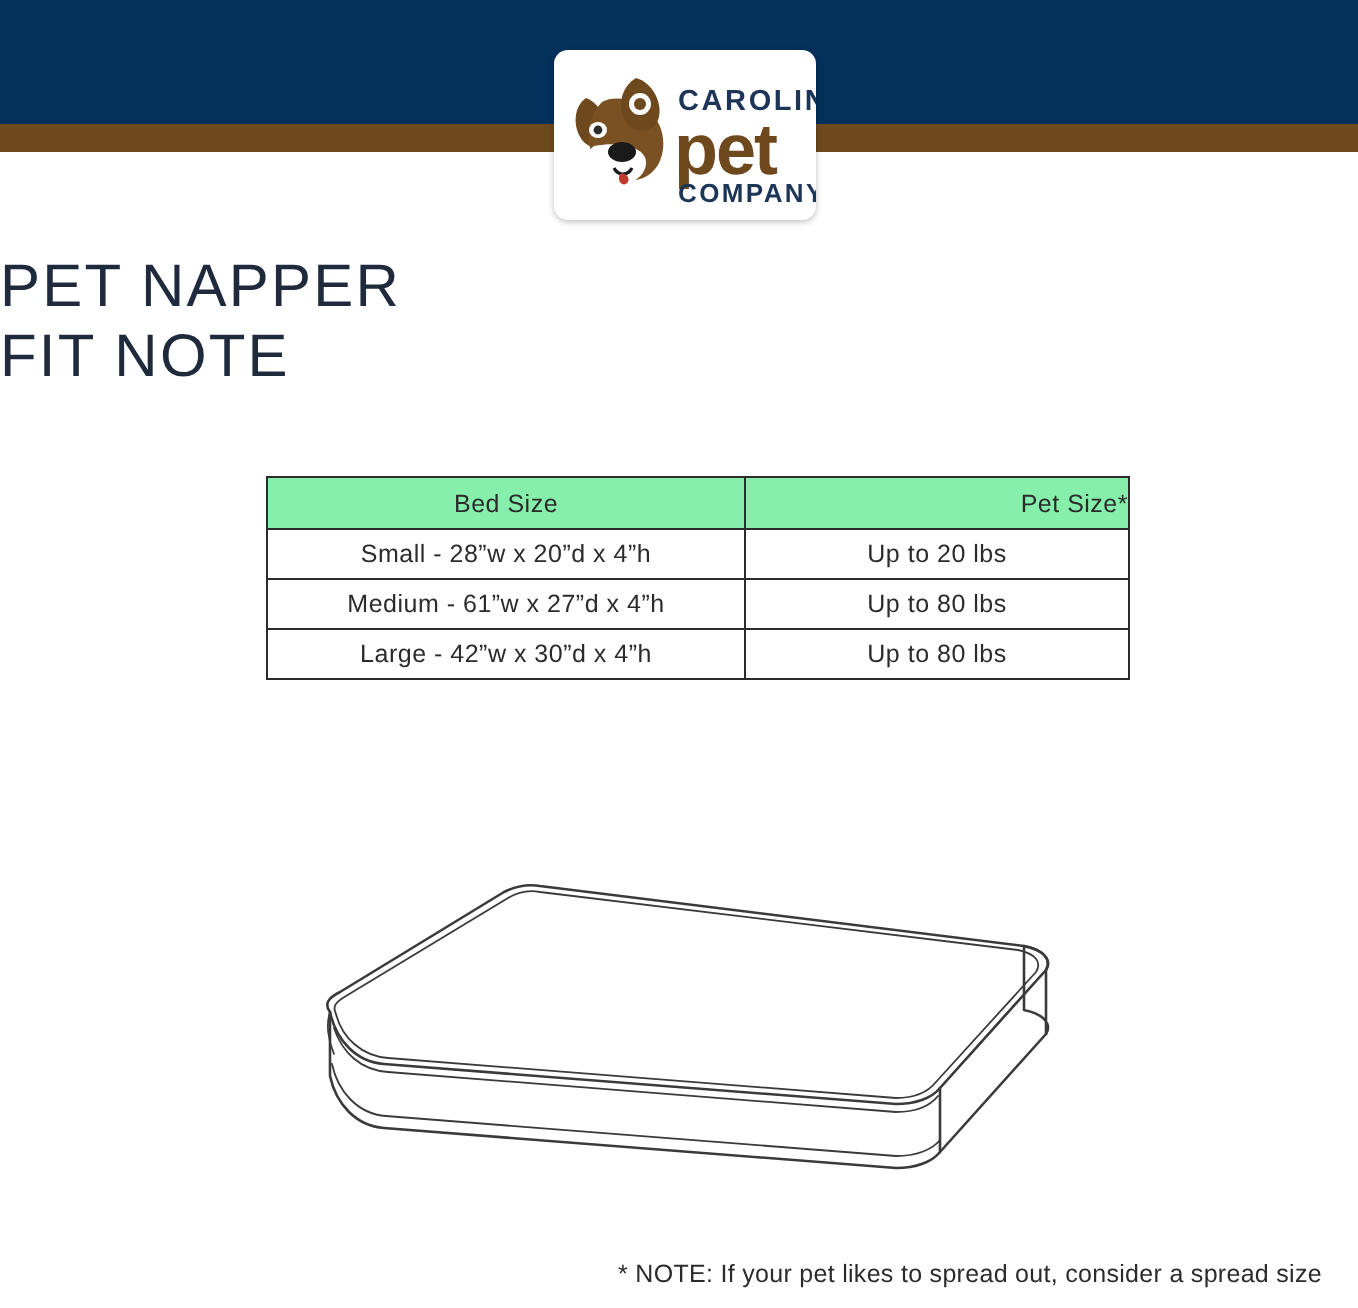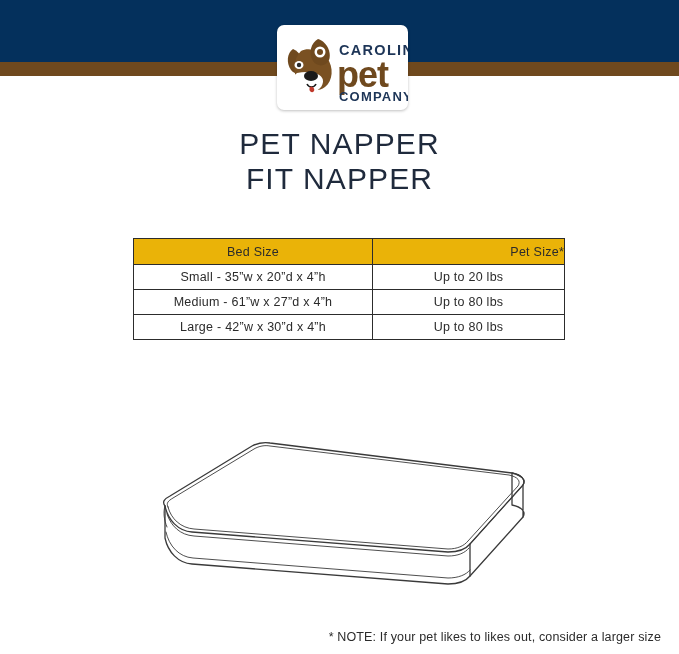--- a/index.html
+++ b/index.html
@@ -39,21 +39,21 @@
     box-shadow: 0 1px 3px rgba(0,0,0,0.25);
     overflow: hidden;
   }
   #logo-card svg { display: block; }
 
   
   #page-title {
     position: absolute;
     left: 0; top: 126px;
     width: 679px;
-    text-align: center;
+    text-align: left;
     color: #1f2a3c;
     font-size: 30px;
     font-weight: 300;
     letter-spacing: 1.1px;
     line-height: 35px;
   }
   #page-title .line { display: block; }
 
   
   #fit-table {
@@ -67,21 +67,21 @@
     border: 1px solid #2c2c2c;
     text-align: center;
     color: #2b2b2b;
     font-size: 12.5px;
     font-weight: 300;
     height: 24px;
     padding: 0;
     letter-spacing: 0.25px;
   }
   #fit-table .hdr td {
-    background: #eab308;
+    background: #86efac;
     height: 25px;
   }
   #fit-table .col-bed { width: 238px; }
   #fit-table .col-pet { width: 191px; text-align: right; }
 
   
   #bed-illustration {
     position: absolute;
     left: 140px; top: 428px;
     width: 400px; height: 165px;
@@ -132,31 +132,31 @@
     </g>
 
     <text x="62" y="30" font-family="Liberation Sans, sans-serif" font-size="14.5" font-weight="bold" fill="#1d3557" letter-spacing="1.3">CAROLINA</text>
     <text x="60" y="62" font-family="Liberation Sans, sans-serif" font-size="36" font-weight="bold" fill="#6f491e" letter-spacing="-1">pet</text>
     <text x="62" y="76" font-family="Liberation Sans, sans-serif" font-size="13" font-weight="bold" fill="#1d3557" letter-spacing="1.2">COMPANY</text>
   </svg>
 </div>
 
 <div id="page-title">
   <span class="line">PET NAPPER</span>
-  <span class="line">FIT NAPPER</span>
+  <span class="line">FIT NOTE</span>
 </div>
 
 <table id="fit-table">
   <tbody>
     <tr class="hdr">
       <td class="col-bed">Bed Size</td>
       <td class="col-pet">Pet Size*</td>
     </tr>
     <tr>
-      <td>Small - 35”w x 20”d x 4”h</td>
+      <td>Small - 28”w x 20”d x 4”h</td>
       <td>Up to 20 lbs</td>
     </tr>
     <tr>
       <td>Medium - 61”w x 27”d x 4”h</td>
       <td>Up to 80 lbs</td>
     </tr>
     <tr>
       <td>Large - 42”w x 30”d x 4”h</td>
       <td>Up to 80 lbs</td>
     </tr>
@@ -182,13 +182,13 @@
     <path d="M26 104 C29 118 39 129 53 130 L308 150 C318 150 326 147 330 142" stroke-width="0.9"></path>
 
     <path d="M372 45 C382 47 386 52 383 57 L383 89 C386 84 382 79 372 77 Z"></path>
     <path d="M383 57 L330 116" stroke-width="0.9"></path>
     <path d="M383 89 L330 148"></path>
 
     <path d="M25 78 C23 84 24 92 27 99" stroke-width="0.9"></path>
   </svg>
 </div>
 
-<div id="footnote">* NOTE: If your pet likes to likes out, consider a larger size</div>
+<div id="footnote">* NOTE: If your pet likes to spread out, consider a spread size</div>
 
 </body></html>

